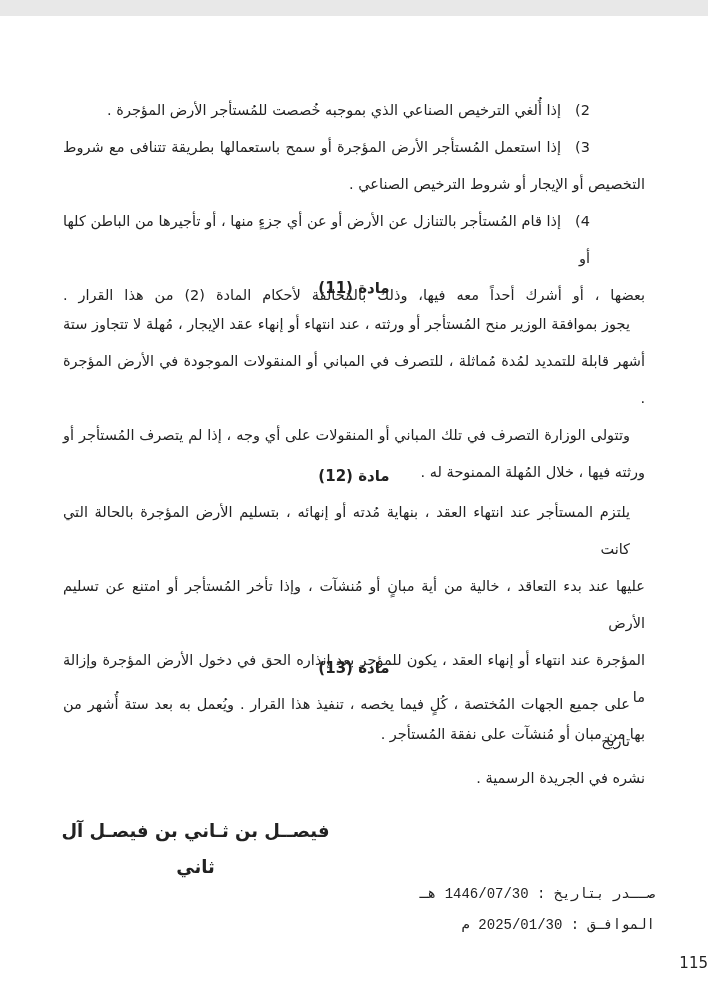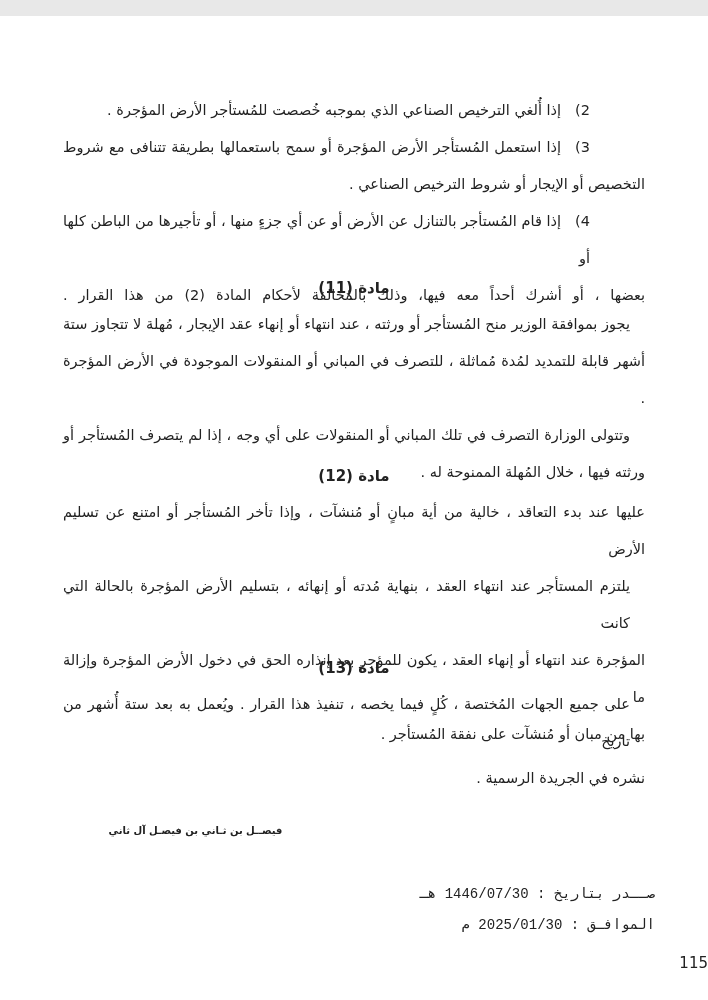--- a/index.html
+++ b/index.html
@@ -26,21 +26,21 @@
   .ln.item-indent { padding-right:55px; }
   .marker { display:inline-block; margin-left:14px; }
   .heading {
     position:absolute; right:63px; width:582px;
     font-size:15px; font-weight:bold;
     text-align:center; line-height:37px;
   }
   .signature {
     position:absolute; left:58px; width:275px;
     text-align:center; font-weight:bold;
-    font-size:10px; line-height:36px;
+    font-size:18px; line-height:36px;
   }
   .issuance {
     position:absolute; right:53px;
     text-align:right;
     font-size:14px; line-height:31px;font-family:Liberation Mono, monospace;
   }
   .page-number {
     position:absolute; left:0; width:100%;
     font-size:15px; line-height:22px;
   }
@@ -61,22 +61,22 @@
   <div class="heading" style="top:254px">مادة (11)</div>
   <div class="sec" style="top:290px">
     <div class="ln para-indent">يجوز بموافقة الوزير منح المُستأجر أو ورثته ، عند انتهاء أو إنهاء عقد الإيجار ، مُهلة لا تتجاوز ستة</div>
     <div class="ln">أشهر قابلة للتمديد لمُدة مُماثلة ، للتصرف في المباني أو المنقولات الموجودة في الأرض المؤجرة .</div>
     <div class="ln para-indent">وتتولى الوزارة التصرف في تلك المباني أو المنقولات على أي وجه ، إذا لم يتصرف المُستأجر أو</div>
     <div class="ln last">ورثته فيها ، خلال المُهلة الممنوحة له .</div>
   </div>
 
   <div class="heading" style="top:442px">مادة (12)</div>
   <div class="sec" style="top:478px">
+    <div class="ln para-indent">يلتزم المستأجر عند انتهاء العقد ، بنهاية مُدته أو إنهائه ، بتسليم الأرض المؤجرة بالحالة التي كانت</div>
     <div class="ln">عليها عند بدء التعاقد ، خالية من أية مبانٍ أو مُنشآت ، وإذا تأخر المُستأجر أو امتنع عن تسليم الأرض</div>
-    <div class="ln para-indent">يلتزم المستأجر عند انتهاء العقد ، بنهاية مُدته أو إنهائه ، بتسليم الأرض المؤجرة بالحالة التي كانت</div>
     <div class="ln">المؤجرة عند انتهاء أو إنهاء العقد ، يكون للمؤجر بعد إنذاره الحق في دخول الأرض المؤجرة وإزالة ما</div>
     <div class="ln last">بها من مبان أو مُنشآت على نفقة المُستأجر .</div>
   </div>
 
   <div class="heading" style="top:634px">مادة (13)</div>
   <div class="sec" style="top:670px">
     <div class="ln para-indent">على جميع الجهات المُختصة ، كُلٍ فيما يخصه ، تنفيذ هذا القرار . ويُعمل به بعد ستة أُشهر من تاريخ</div>
     <div class="ln last">نشره في الجريدة الرسمية .</div>
   </div>
 

